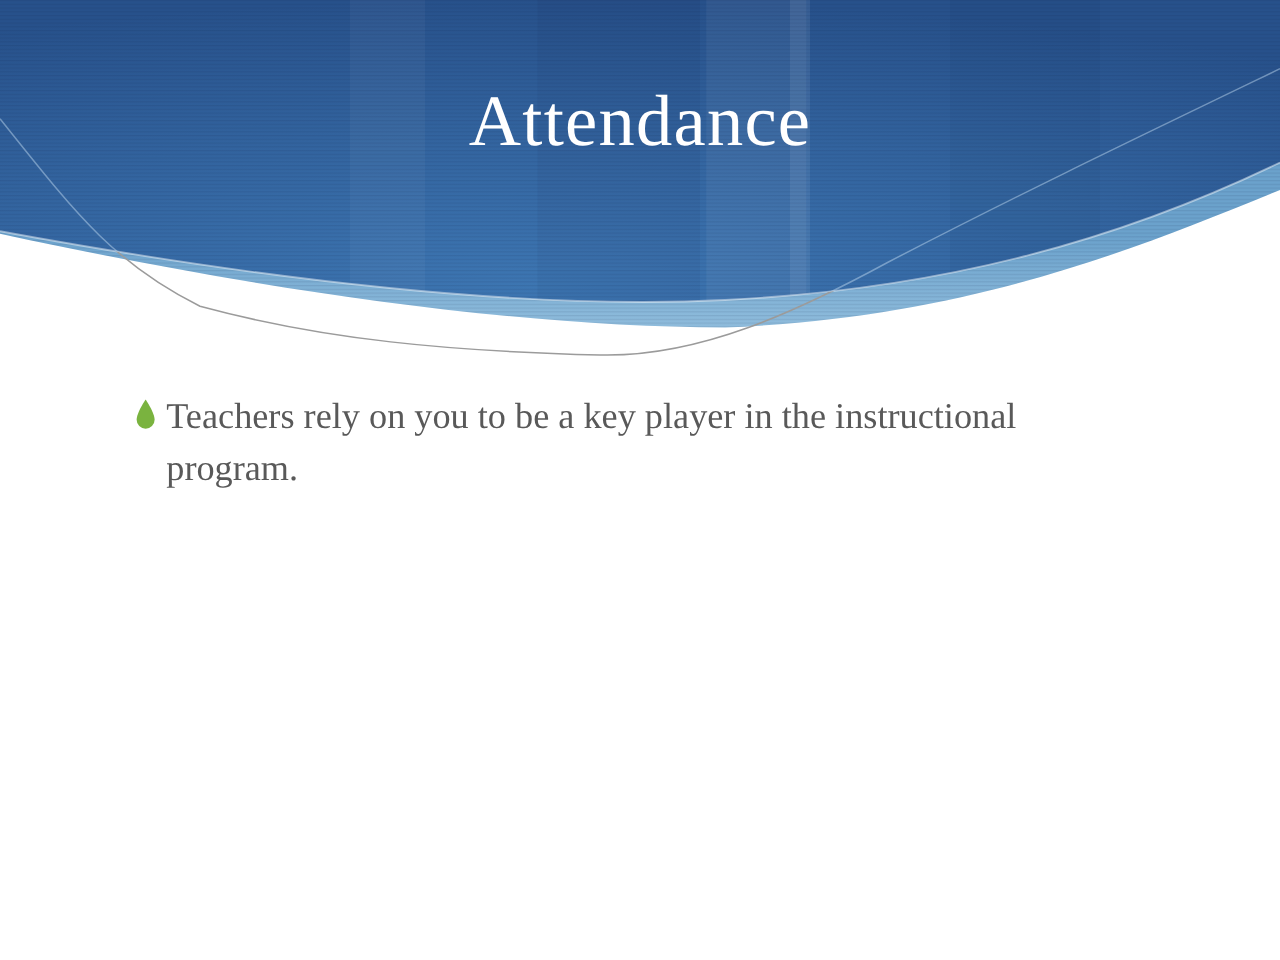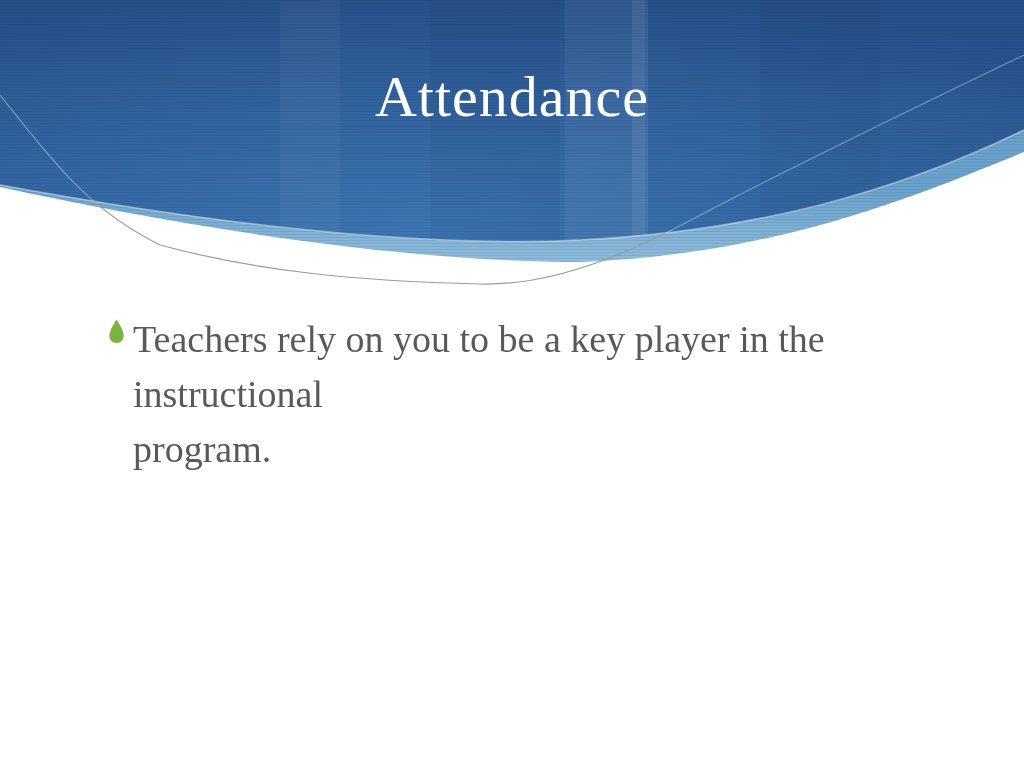--- a/index.html
+++ b/index.html
@@ -25,21 +25,21 @@
     position:absolute;
     top:312px;left:100px;
     width:880px;
     display:flex;flex-direction:column;gap:22px;
   }
   .bullet-item{display:flex;align-items:flex-start;}
   .droplet{flex:0 0 33px;margin-top:7px;}
   .bullet-text{
     flex:1 1 auto;
     max-width:840px;
-    font-size:38px;
+    font-size:29px;
     line-height:1.45;
     color:#595959;
     white-space:pre-line;
   }
 </style>
 </head>
 <body>
 
 <div class="slide">
 

